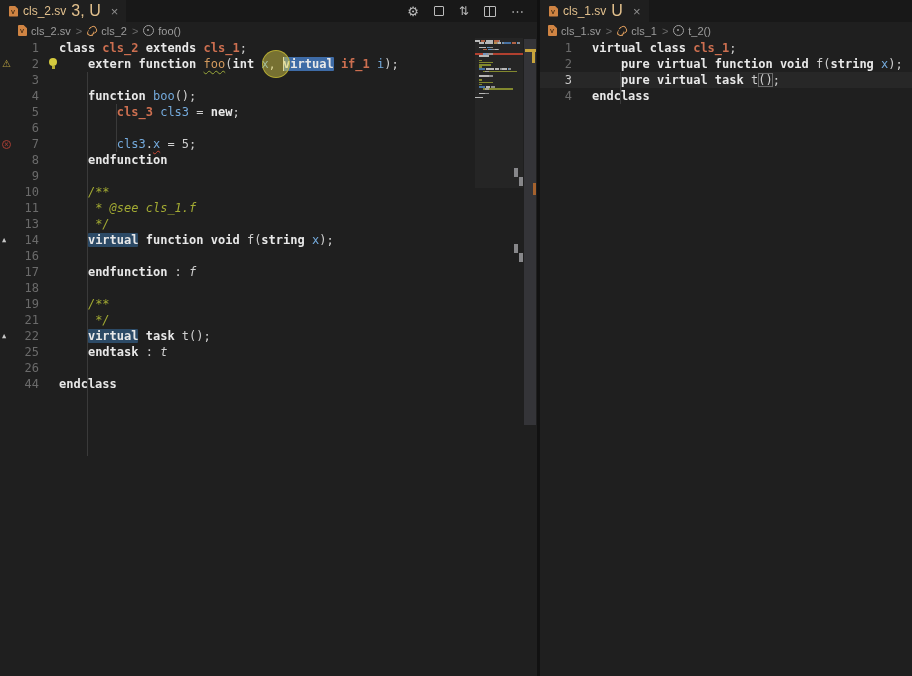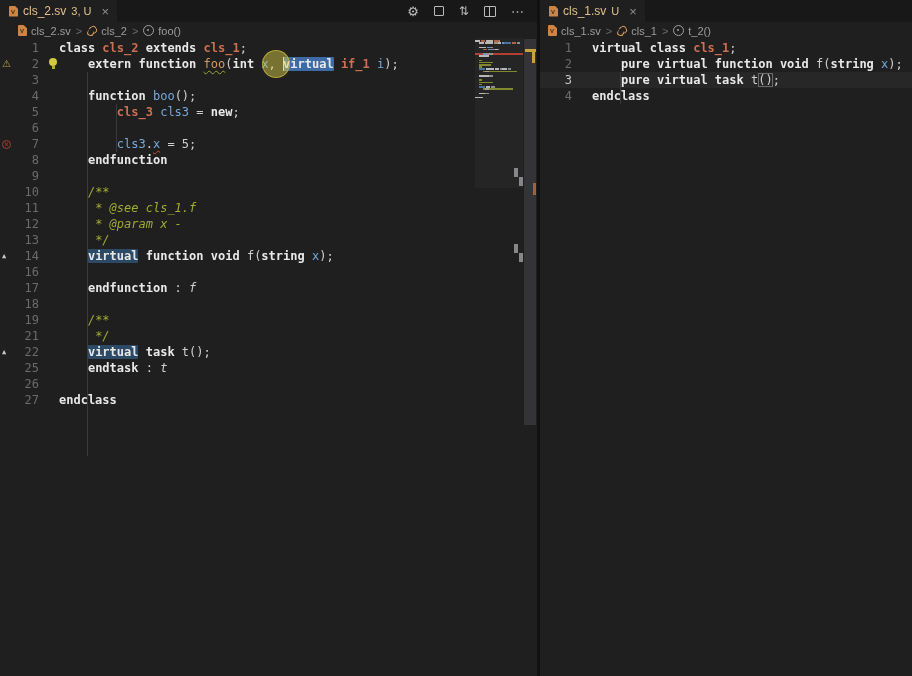--- a/index.html
+++ b/index.html
@@ -7,21 +7,21 @@
        font-family:"Liberation Sans",sans-serif;}
   .group{position:absolute;top:0;height:676px;background:#1f1f1f;}
   #gL{left:0;width:537px;}
   #gR{left:540px;width:372px;}
   .gsep{position:absolute;left:537px;top:0;width:3px;height:676px;background:#111;}
 
   
   .tabbar{height:22px;background:#181818;display:flex;justify-content:space-between;align-items:stretch;}
   .tab{height:22px;display:flex;align-items:center;gap:5px;padding:0 8px 0 9px;background:#1f1f1f;
        font-size:12px;color:#e2c08d;cursor:default;}
-  .tab-badge{font-size:11px;color:#e2c08d;text-align:right;}
+  .tab-badge{font-size:16px;color:#e2c08d;text-align:right;}
   .tab-close{color:#8f8f8f;font-size:13px;margin-left:5px;line-height:1;}
   .actions{display:flex;align-items:center;gap:15px;padding-right:12px;color:#bcbcbc;}
   .act{display:inline-flex;align-items:center;justify-content:center;}
   .a-settings-gear{font-size:13px;}
   .a-layout-box{width:8px;height:8px;border:1px solid #bcbcbc;border-radius:1px;}
   .a-compare-changes{font-size:12px;}
   .a-split-editor{width:10px;height:9px;border:1px solid #bcbcbc;border-radius:1px;position:relative;}
   .a-split-editor::after{content:"";position:absolute;left:4px;top:0;bottom:0;width:1px;background:#bcbcbc;}
   .a-more-actions{font-size:13px;letter-spacing:1px;}
 
@@ -132,32 +132,31 @@
       <div class="row"><span class="glyph"><span class="mk mk-warning">⚠</span></span><span class="num">2</span><span class="txt"><span class="c-pl">    </span><span class="c-kw">extern</span><span class="c-pl"> </span><span class="c-kw">function</span><span class="c-pl"> </span><span class="c-fn m-wwarn">foo</span><span class="c-pl">(</span><span class="c-kw">int</span><span class="c-pl"> </span><span class="c-va">x</span><span class="c-pl">, </span><span class="c-kw m-sel">virtual</span><span class="c-pl"> </span><span class="c-ty">if_1</span><span class="c-pl"> </span><span class="c-va">i</span><span class="c-pl">);</span></span></div>
       <div class="row"><span class="glyph"></span><span class="num">3</span><span class="txt"></span></div>
       <div class="row"><span class="glyph"></span><span class="num">4</span><span class="txt"><span class="c-pl">    </span><span class="c-kw">function</span><span class="c-pl"> </span><span class="c-va">boo</span><span class="c-pl">();</span></span></div>
       <div class="row"><span class="glyph"></span><span class="num">5</span><span class="txt"><span class="c-pl">        </span><span class="c-ty">cls_3</span><span class="c-pl"> </span><span class="c-va">cls3</span><span class="c-pl"> = </span><span class="c-kw">new</span><span class="c-pl">;</span></span></div>
       <div class="row"><span class="glyph"></span><span class="num">6</span><span class="txt"></span></div>
       <div class="row"><span class="glyph"><span class="mk mk-error">×</span></span><span class="num">7</span><span class="txt"><span class="c-pl">        </span><span class="c-va">cls3</span><span class="c-pl">.</span><span class="c-va m-werr">x</span><span class="c-pl"> = 5;</span></span></div>
       <div class="row"><span class="glyph"></span><span class="num">8</span><span class="txt"><span class="c-pl">    </span><span class="c-kw">endfunction</span></span></div>
       <div class="row"><span class="glyph"></span><span class="num">9</span><span class="txt"></span></div>
       <div class="row"><span class="glyph"></span><span class="num">10</span><span class="txt"><span class="c-pl">    </span><span class="c-cm">/**</span></span></div>
       <div class="row"><span class="glyph"></span><span class="num">11</span><span class="txt"><span class="c-pl">    </span><span class="c-cm"> * @see cls_1.f</span></span></div>
-      <div class="row"><span class="glyph"></span><span class="num">12</span><span class="txt"><span class="c-pl">    </span><span class="c-cm"> * @param x -</span></span></div>
       <div class="row"><span class="glyph"></span><span class="num">13</span><span class="txt"><span class="c-pl">    </span><span class="c-cm"> */</span></span></div>
       <div class="row"><span class="glyph"><span class="mk mk-override">▲</span></span><span class="num">14</span><span class="txt"><span class="c-pl">    </span><span class="c-kw m-hl">virtual</span><span class="c-pl"> </span><span class="c-kw">function</span><span class="c-pl"> </span><span class="c-kw">void</span><span class="c-pl"> </span><span class="c-pl">f</span><span class="c-pl">(</span><span class="c-kw">string</span><span class="c-pl"> </span><span class="c-va">x</span><span class="c-pl">);</span></span></div>
       <div class="row"><span class="glyph"></span><span class="num">16</span><span class="txt"></span></div>
       <div class="row"><span class="glyph"></span><span class="num">17</span><span class="txt"><span class="c-pl">    </span><span class="c-kw">endfunction</span><span class="c-pl"> : </span><span class="c-it">f</span></span></div>
       <div class="row"><span class="glyph"></span><span class="num">18</span><span class="txt"></span></div>
       <div class="row"><span class="glyph"></span><span class="num">19</span><span class="txt"><span class="c-pl">    </span><span class="c-cm">/**</span></span></div>
       <div class="row"><span class="glyph"></span><span class="num">21</span><span class="txt"><span class="c-pl">    </span><span class="c-cm"> */</span></span></div>
       <div class="row"><span class="glyph"><span class="mk mk-override">▲</span></span><span class="num">22</span><span class="txt"><span class="c-pl">    </span><span class="c-kw m-hl">virtual</span><span class="c-pl"> </span><span class="c-kw">task</span><span class="c-pl"> </span><span class="c-pl">t</span><span class="c-pl">();</span></span></div>
       <div class="row"><span class="glyph"></span><span class="num">25</span><span class="txt"><span class="c-pl">    </span><span class="c-kw">endtask</span><span class="c-pl"> : </span><span class="c-it">t</span></span></div>
       <div class="row"><span class="glyph"></span><span class="num">26</span><span class="txt"></span></div>
-      <div class="row"><span class="glyph"></span><span class="num">27</span><span class="txt"><span class="c-kw">endclass</span></span></div>
+      <div class="row"><span class="glyph"></span><span class="num">44</span><span class="txt"><span class="c-kw">endclass</span></span></div>
     </div>
 
   <div class="guide" style="left:87px;top:72px;height:384px"></div>
   <div class="guide" style="left:116px;top:104px;height:48px"></div>
 
   <span class="bulb"></span>
 
   <div class="mm-slider"></div>
   <div class="mm" id="minimap">
       <div class="mm-row">

